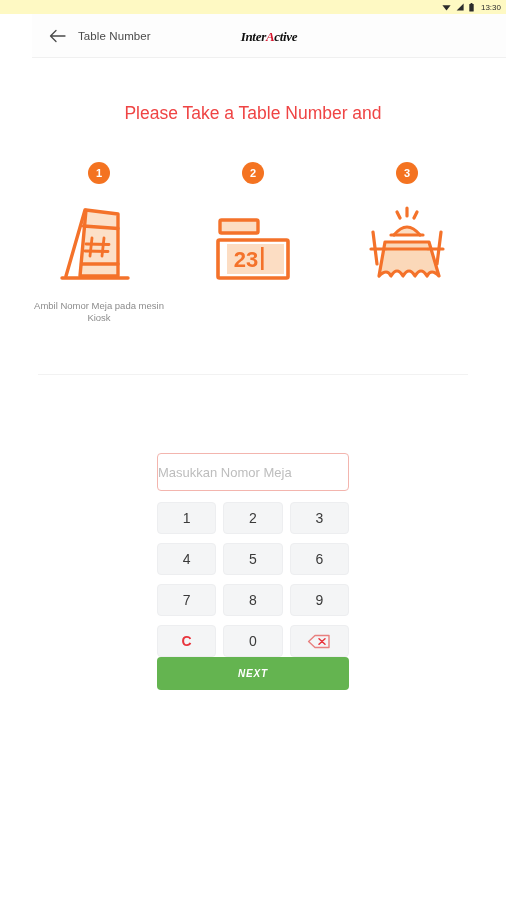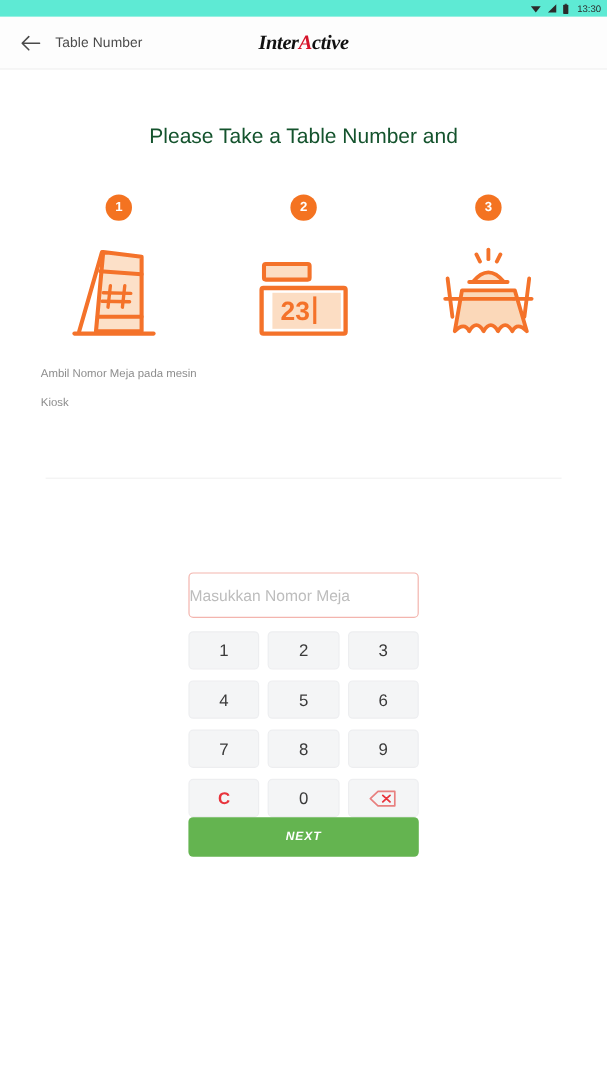--- a/index.html
+++ b/index.html
@@ -6,21 +6,21 @@
   html, body {
     width: 506px; height: 900px;
     background: #ffffff;
     font-family: "Liberation Sans", sans-serif;
     overflow: hidden;
   }
 
   
   .statusbar {
     height: 14px;
-    background: #5eead4;
+    background: #fef9c3;
     display: flex;
     align-items: center;
     justify-content: flex-end;
     padding-right: 5px;
     gap: 5px;
   }
   .statusbar svg { display: block; }
   .statusbar .clock {
     font-size: 8px;
     color: #2b2b2b;
@@ -30,20 +30,21 @@
   }
 
   
   .appbar {
     height: 44px;
     background: #fdfdfd;
     display: flex;
     align-items: center;
     position: relative;
     border-bottom: 1px solid #f0f0f0;
+    margin-left: 32px;
   }
   .back-btn {
     width: 38px; height: 38px;
     margin-left: 6px;
     display: flex; align-items: center; justify-content: center;
     cursor: pointer;
   }
   .back-btn svg { display:block; }
   .appbar-title {
     font-size: 11.5px;
@@ -55,33 +56,33 @@
     position: absolute;
     left: 0; right: 0;
     text-align: center;
     pointer-events: none;
   }
   .logo-text {
     display: inline-block;
     font-family: "Liberation Serif", serif;
     font-weight: bold;
     font-style: italic;
-    font-size: 17px;
+    font-size: 13px;
     color: #111111;
     letter-spacing: -0.3px;
   }
   .logo-text .accent { color: #d6142b; }
 
   
   .headline {
     margin-top: 42px;
     text-align: center;
     font-size: 17.5px;
     line-height: 26px;
-    color: #14532d;
+    color: #ef4444;
     font-weight: 400;
   }
 
   
   .steps {
     margin-top: 36px;
     display: flex;
     justify-content: center;
     align-items: flex-start;
     padding: 0 22px;
@@ -107,22 +108,23 @@
   }
   .step-art {
     height: 92px;
     margin-top: 12px;
     display: flex;
     align-items: flex-end;
     justify-content: flex-end;
   }
   .step-caption {
     margin-top: 12px;
+    text-align: center;
     font-size: 9.5px;
-    line-height: 24px;
+    line-height: 12px;
     color: #8c8c8c;
     max-width: 130px;
   }
 
   
   .divider {
     height: 1px;
     background: #f2f2f2;
     margin: 50px 38px 0 38px;
   }

